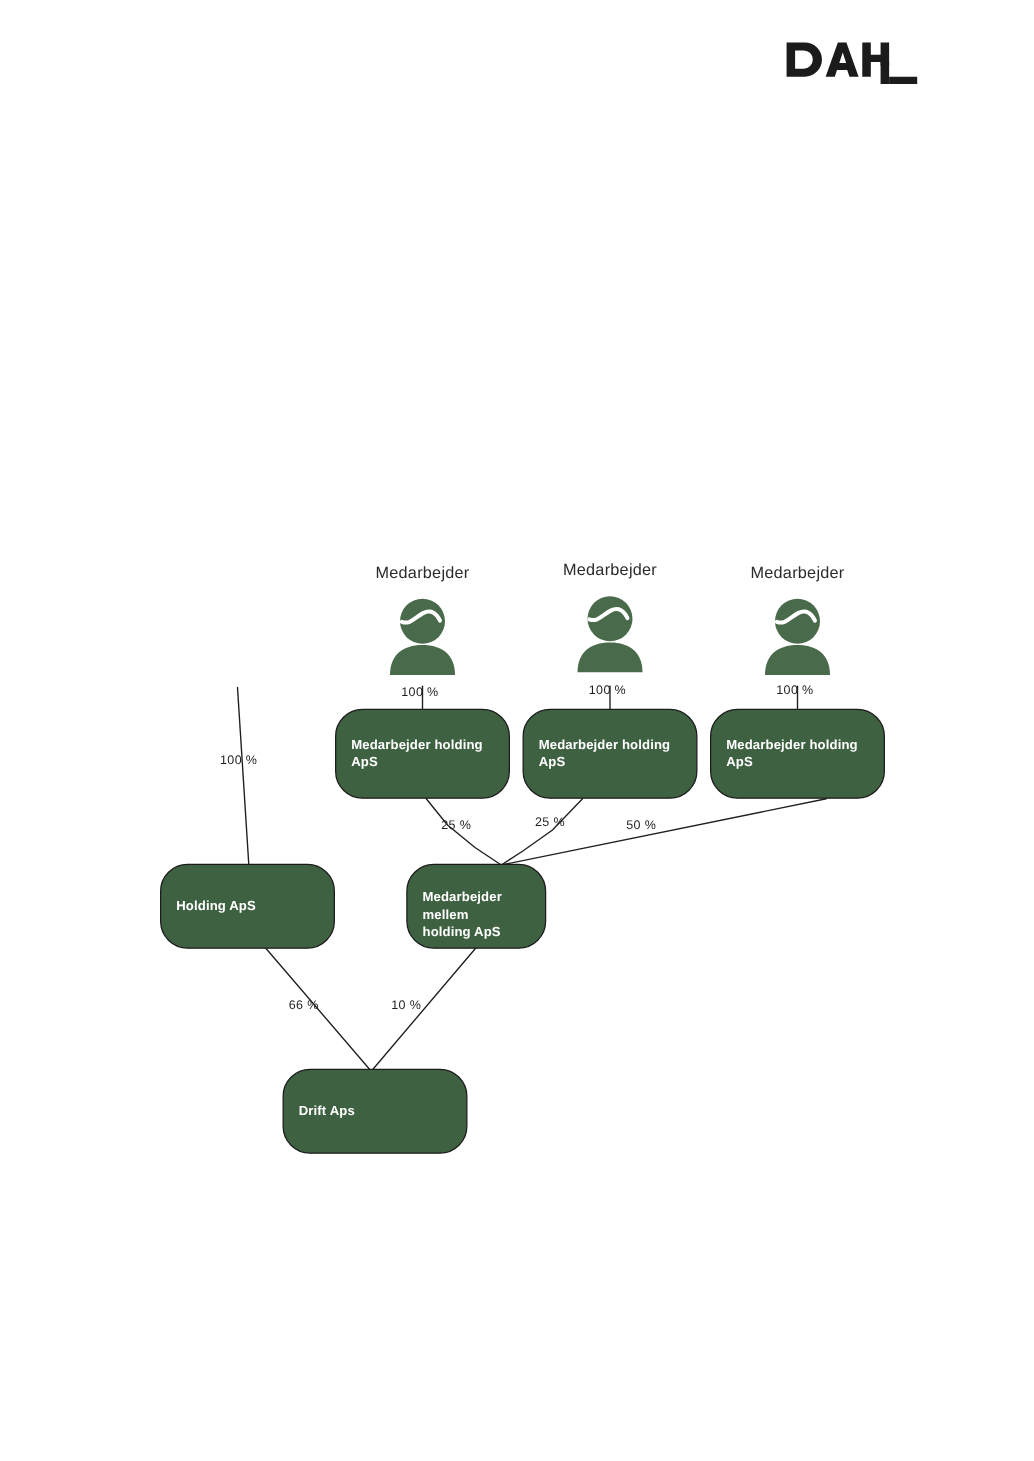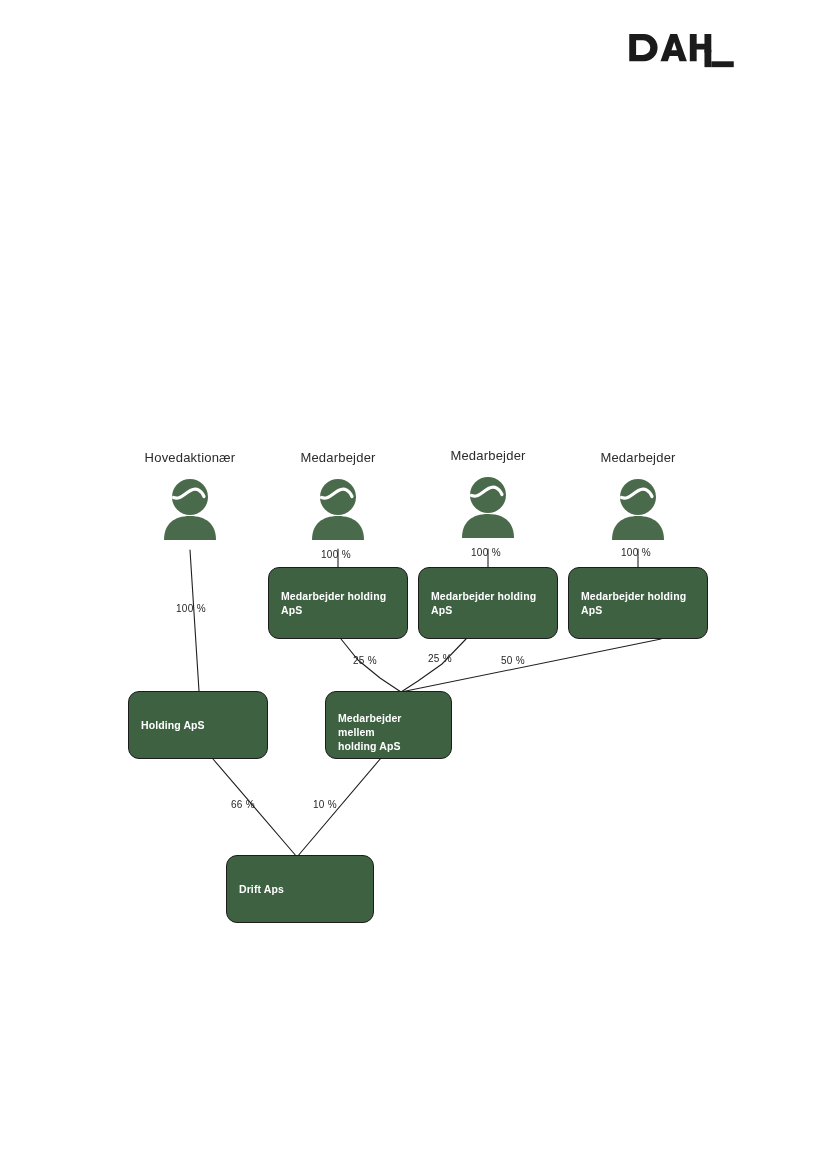--- a/index.html
+++ b/index.html
@@ -61,21 +61,21 @@
     width: 60px;
     height: 62px;
   }
 
   
   .entity-box {
     position: absolute;
     box-sizing: border-box;
     background: #3e6142;
     border: 1.2px solid #1c1c1c;
-    border-radius: 11px;
+    border-radius: 22px;
     color: #ffffff;
     font-size: 10.5px;
     font-weight: bold;
     letter-spacing: .1px;
     line-height: 14px;
     display: flex;
     align-items: center;
     padding: 0 12px;
   }
   .entity-box .entity-label {
@@ -131,30 +131,20 @@
       <polyline points="466,639 442,664 418,681 401,692"></polyline>
 
       <line x1="661" y1="639" x2="401" y2="692"></line>
 
       <line x1="213" y1="759" x2="297" y2="857"></line>
 
       <line x1="381" y1="758" x2="297" y2="857"></line>
     </g>
   </svg>
 
-  <div class="person-node" style="left:130px; top:450px;">
-    <div class="person-caption">Hovedaktionær</div>
-    <svg class="person-icon" viewBox="0 0 60 62">
-      <g fill="#4a6b4b">
-        <circle cx="30" cy="19" r="18"></circle>
-        <path d="M4 62 C4 46 14 38 30 38 C46 38 56 46 56 62 Z"></path>
-      </g>
-      <path d="M13.5 19.5 C20 22 24 16 30.5 12.5 C37 9 41.5 13 44 18.5" fill="none" stroke="#ffffff" stroke-width="3.2" stroke-linecap="round"></path>
-    </svg>
-  </div>
 
   <div class="person-node" style="left:278px; top:450px;">
     <div class="person-caption">Medarbejder</div>
     <svg class="person-icon" viewBox="0 0 60 62">
       <g fill="#4a6b4b">
         <circle cx="30" cy="19" r="18"></circle>
         <path d="M4 62 C4 46 14 38 30 38 C46 38 56 46 56 62 Z"></path>
       </g>
       <path d="M13.5 19.5 C20 22 24 16 30.5 12.5 C37 9 41.5 13 44 18.5" fill="none" stroke="#ffffff" stroke-width="3.2" stroke-linecap="round"></path>
     </svg>
@@ -191,21 +181,21 @@
   </div>
 
   <div class="entity-box" style="left:568px; top:567px; width:140px; height:72px;">
     <span class="entity-label">Medarbejder holding ApS</span>
   </div>
 
   <div class="entity-box" style="left:128px; top:691px; width:140px; height:68px;">
     <span class="entity-label">Holding ApS</span>
   </div>
 
-  <div class="entity-box" style="left:325px; top:691px; width:127px; height:68px; align-items:flex-start; padding-top:19px;">
+  <div class="entity-box" style="left:325px; top:691px; width:112px; height:68px; align-items:flex-start; padding-top:19px;">
     <span class="entity-label">Medarbejder mellem
 holding ApS</span>
   </div>
 
   <div class="entity-box" style="left:226px; top:855px; width:148px; height:68px;">
     <span class="entity-label">Drift Aps</span>
   </div>
 
   <div class="pct-label" style="left:176px; top:603px;">100 %</div>
 

